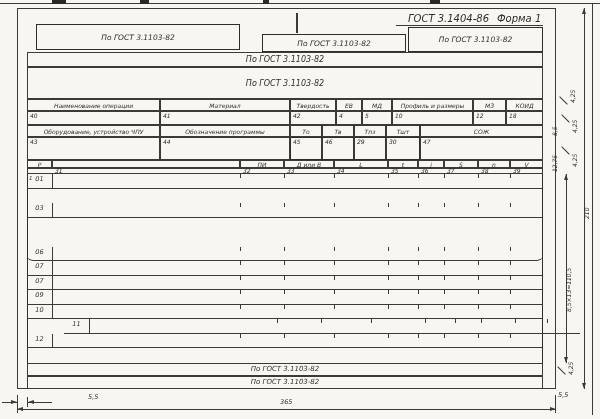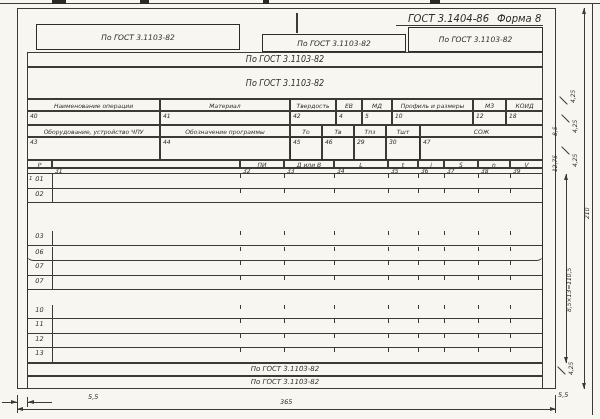--- a/index.html
+++ b/index.html
@@ -52,21 +52,21 @@
   <div class="ln" style="left:0;top:3px;width:600px;height:1px;"></div>
   <div class="ln" style="left:592px;top:3px;width:1px;height:412px;"></div>
   <div class="blob" style="left:52px;top:0;width:14px;height:4px;"></div>
   <div class="blob" style="left:140px;top:0;width:9px;height:4px;"></div>
   <div class="blob" style="left:263px;top:0;width:6px;height:4px;"></div>
   <div class="blob" style="left:430px;top:0;width:10px;height:4px;"></div>
 
   <div class="frame" style="left:17px;top:8px;width:539px;height:381px;"></div>
 
   <div class="ref" style="left:408px;top:13px;">ГОСТ 3.1404-86</div>
-  <div class="ref" style="left:497px;top:13px;">Форма 8</div>
+  <div class="ref" style="left:497px;top:13px;">Форма 1</div>
   <div class="ln" style="left:396px;top:25px;width:147px;height:1px;"></div>
   <div class="ln" style="left:296px;top:13px;width:2px;height:20px;"></div>
 
   <div class="stamp" style="left:36px;top:24px;width:204px;height:26px;">
     <span>По ГОСТ 3.1103-82</span>
   </div>
   <div class="stamp" style="left:262px;top:34px;width:144px;height:18px;">
     <span>По ГОСТ 3.1103-82</span>
   </div>
   <div class="stamp" style="left:408px;top:27px;width:135px;height:25px;">
@@ -214,46 +214,43 @@
   <span class="pnum" style="left:391px;top:168px;">35</span>
   <span class="pnum" style="left:421px;top:168px;">36</span>
   <span class="pnum" style="left:447px;top:168px;">37</span>
   <span class="pnum" style="left:481px;top:168px;">38</span>
   <span class="pnum" style="left:513px;top:168px;">39</span>
   <span class="pnum" style="left:29px;top:175px;font-size:5.5px;">1</span>
 
   <div class="drow" style="top:174px;padding-left:38px;">
       <span class="rno">01</span>
     </div>
-  <div class="drow" style="top:188.5px;">
-      <span class="rno">02</span>
-    </div>
-  <div class="drow" style="top:203px;margin-top:28px;">
+  <div class="drow" style="top:203px;">
       <span class="rno">03</span>
     </div>
   <div class="drow" style="top:246.5px;border-radius:6px;">
       <span class="rno">06</span>
     </div>
   <div class="drow" style="top:261px;">
       <span class="rno">07</span>
     </div>
   <div class="drow" style="top:275.5px;">
       <span class="rno">07</span>
     </div>
+  <div class="drow" style="top:290px;">
+      <span class="rno">09</span>
+    </div>
   <div class="drow" style="top:304.5px;">
       <span class="rno">10</span>
     </div>
-  <div class="drow" style="top:319px;">
+  <div class="drow" style="top:319px;margin-left:37px;">
       <span class="rno">11</span>
     </div>
   <div class="drow" style="top:333.5px;">
       <span class="rno">12</span>
-    </div>
-  <div class="drow" style="top:348px;">
-      <span class="rno">13</span>
     </div>
 
   <div class="band" style="left:27px;top:362.5px;width:516px;height:13px;font-size:7px;">
     <span>По ГОСТ 3.1103-82</span>
   </div>
   <div class="band" style="left:27px;top:375.5px;width:516px;height:13.5px;font-size:7px;">
     <span>По ГОСТ 3.1103-82</span>
   </div>
 
   <div class="ln" style="left:584px;top:8px;width:1px;height:381px;"></div>

